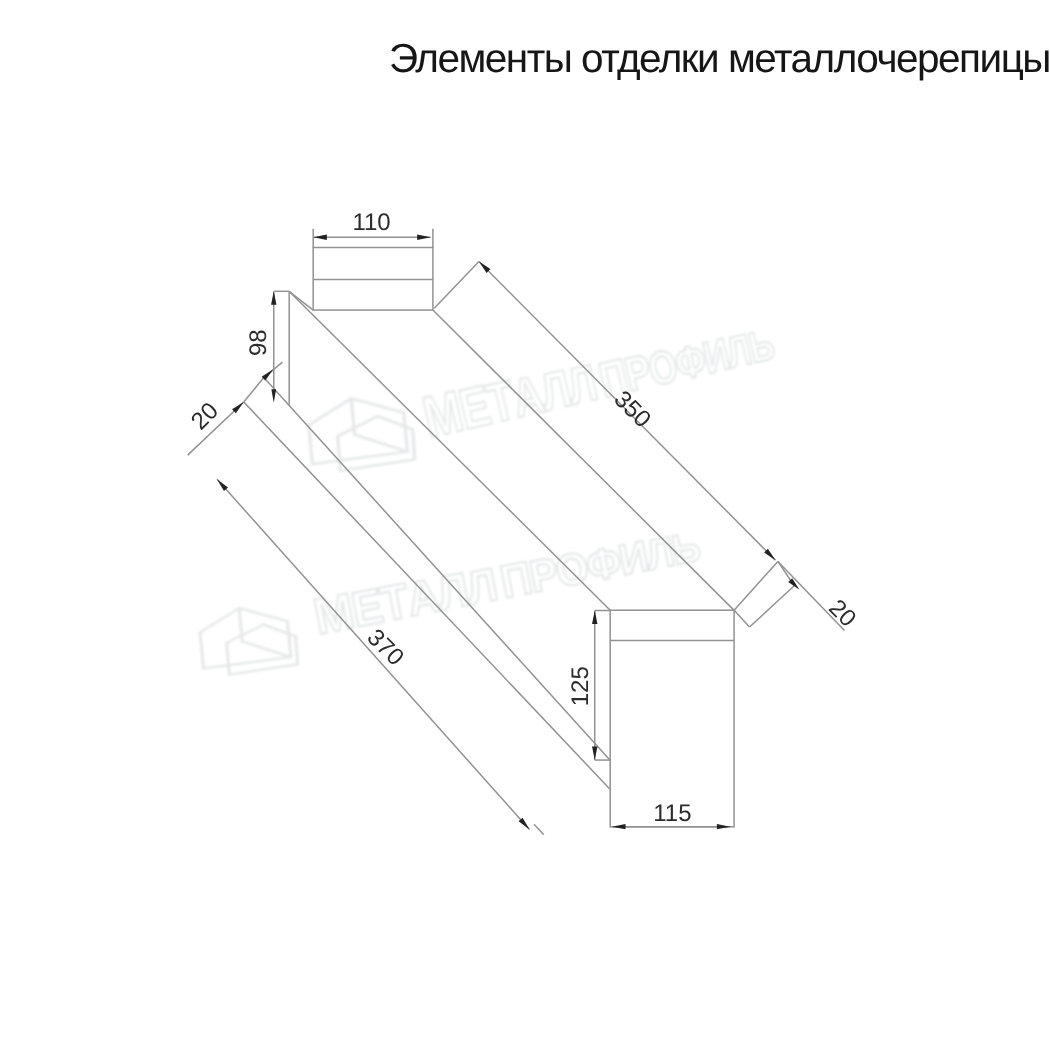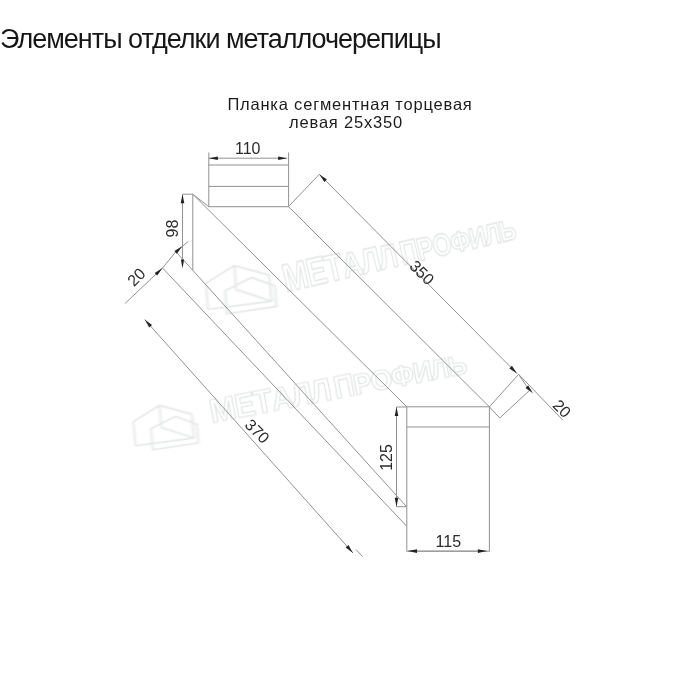--- a/index.html
+++ b/index.html
@@ -1,30 +1,29 @@
 <!DOCTYPE html>
 <html><head>
 <meta charset="utf-8">
 <style>
   html,body{margin:0;padding:0;background:#ffffff;}
   #page{position:relative;width:700px;height:700px;background:#ffffff;overflow:hidden;
         font-family:"Liberation Sans", sans-serif;}
-  .title{position:absolute;left:0;top:24px;width:700px;text-align:left;
+  .title{position:absolute;left:0;top:24px;width:700px;text-align:right;
          font-size:27px;color:#161616;letter-spacing:-1px;}
   .subtitle{position:absolute;left:0;top:94.5px;width:700px;text-align:center;
          font-size:16.5px;color:#1c1c1c;line-height:18px;letter-spacing:0.8px;}
   .footer{position:absolute;left:21px;top:643px;font-size:13.3px;color:#1c1c1c;line-height:19px;letter-spacing:0.4px;}
 </style>
 </head>
 <body>
 <div id="page">
 
 <div class="title">Элементы отделки металлочерепицы</div>
 
-<div class="subtitle">Планка сегментная торцевая<br><span style="position:relative;left:-4px">левая 25х350</span></div>
 
 <svg width="700" height="700" viewBox="0 0 700 700" style="position:absolute;left:0;top:0">
   <defs>
     <filter id="wmblur" x="-20%" y="-20%" width="140%" height="140%">
           <feGaussianBlur stdDeviation="0.7"></feGaussianBlur>
         </filter>
   </defs>
   <g fill="none" stroke="#929292" stroke-width="1">
 
     <g stroke="#e5e7e8" stroke-width="1.7" fill="none" filter="url(#wmblur)" transform="translate(250,288) rotate(-11) scale(1.25,1)">

